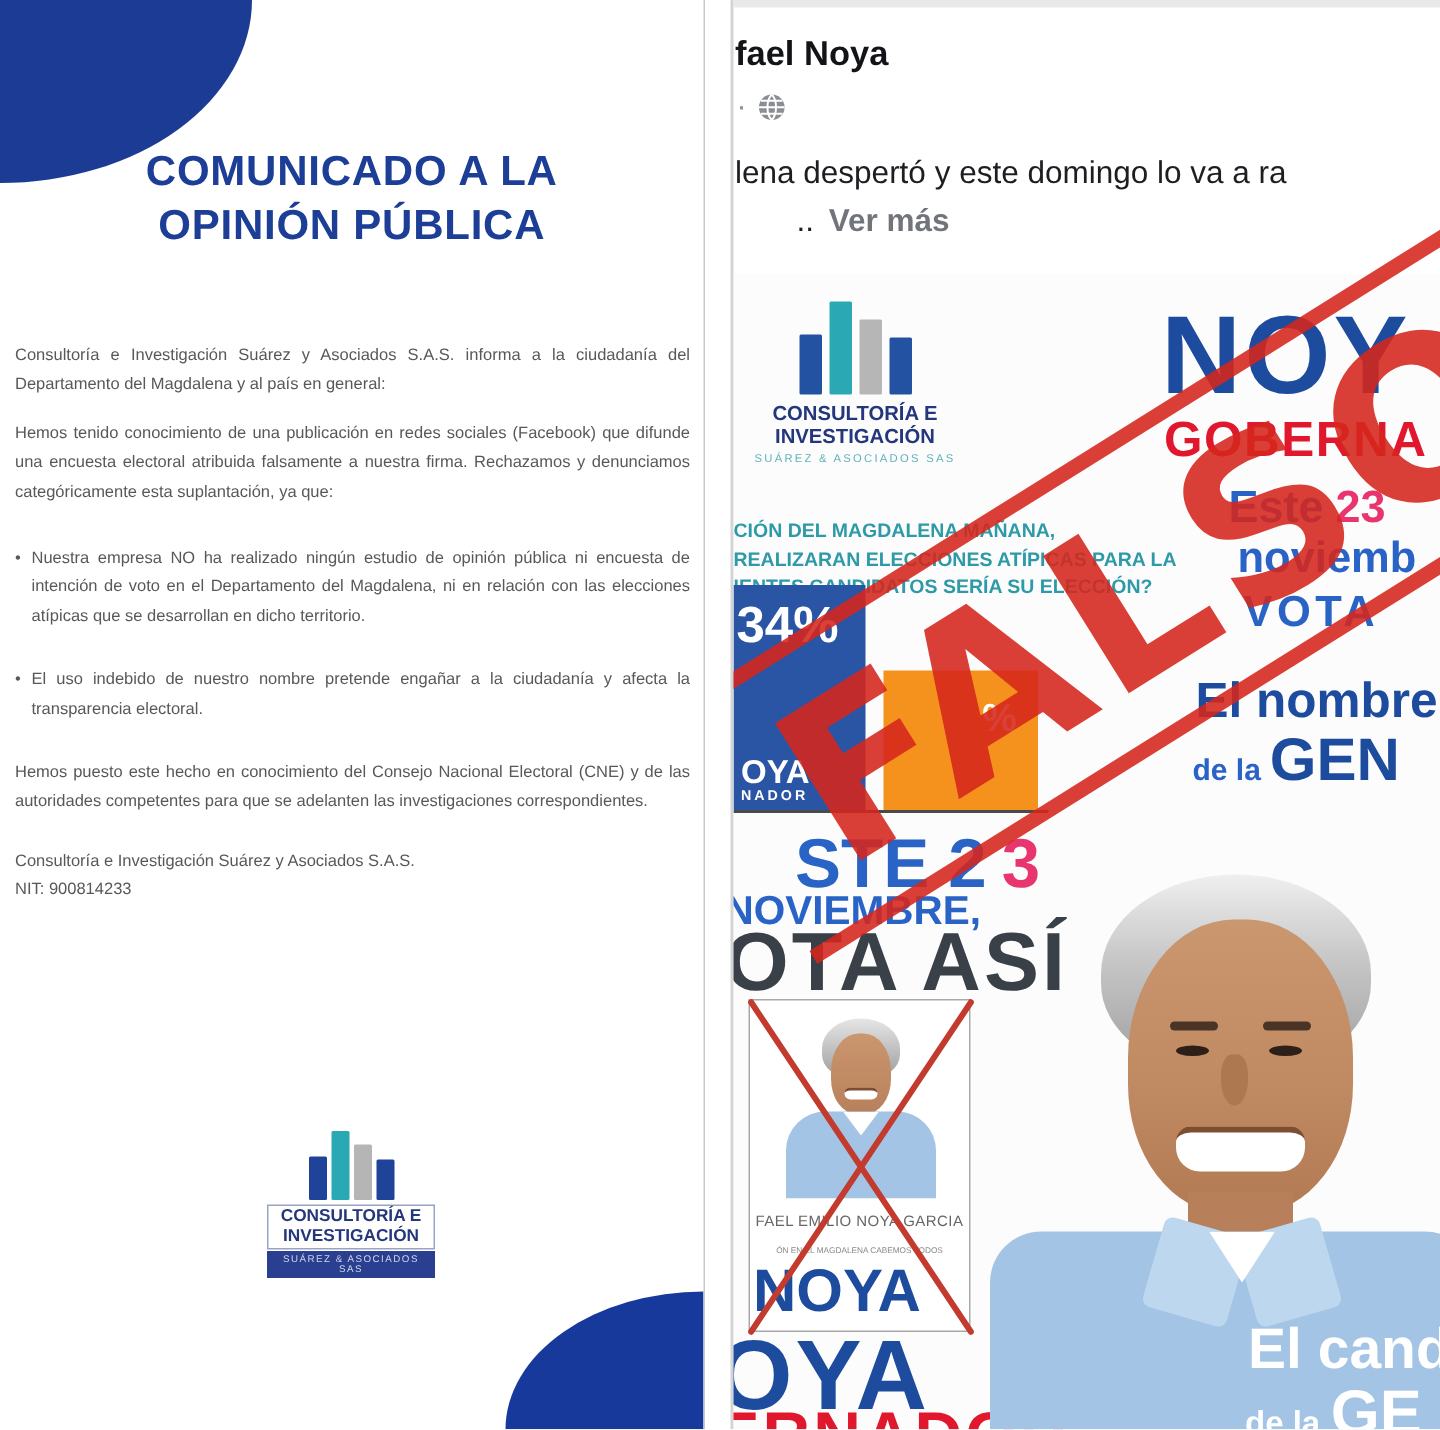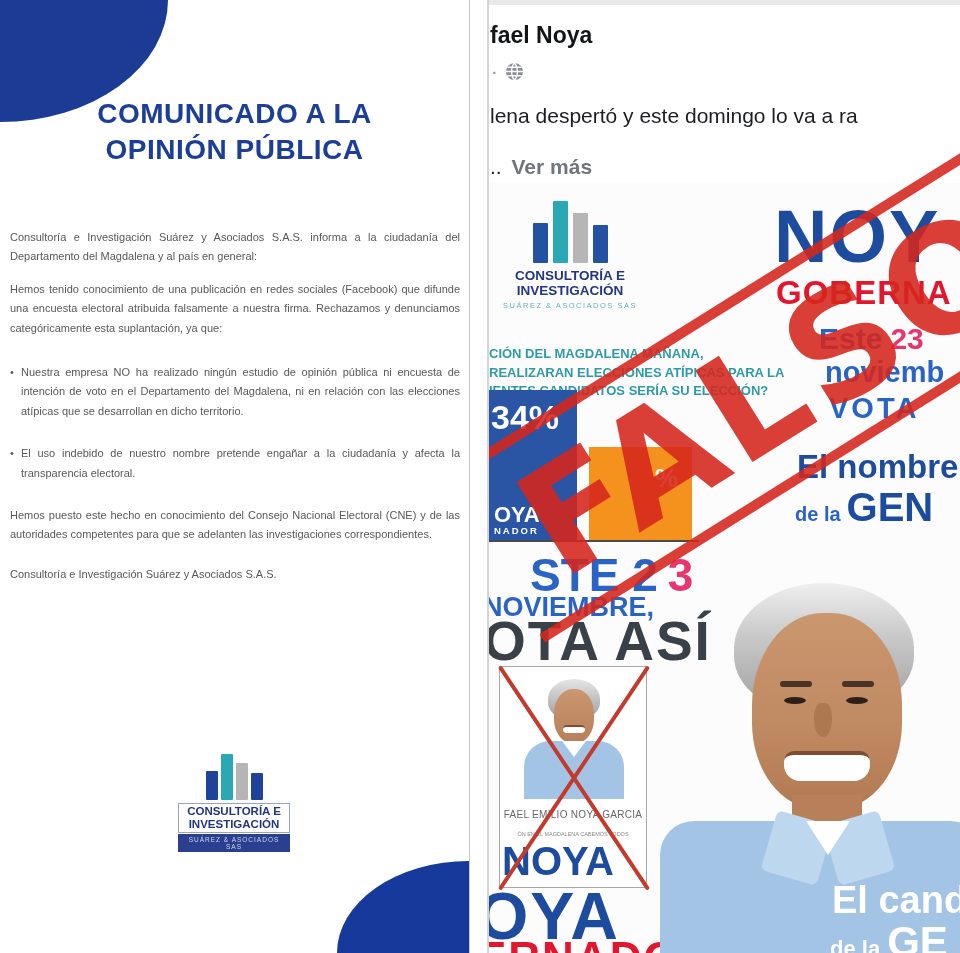--- a/index.html
+++ b/index.html
@@ -35,21 +35,21 @@
   .cilogo-doc .cb4 { width:12px; height:27px; background:#1f4398; }
   .cilogo-name { margin-top:3px; color:#24367c; font-weight:800; font-size:11.5px; line-height:13px; border:1px solid #9aa3c4; padding:1px 2px; }
   .cilogo-tag { margin-top:1px; background:#2a3f8f; color:#cfd6ea; font-size:6.5px; letter-spacing:1px; padding:2px 2px; }
 
   
   .fb-panel { position:absolute; left:487px; top:0; width:473px; height:953px; background:#ffffff; overflow:hidden; border-left:2px solid #d4d4d4; }
   .fb-topstrip { position:absolute; left:0; top:0; width:100%; height:5px; background:#e9e9e9; }
   .fb-author { position:absolute; left:1px; top:22px; font-size:23px; font-weight:700; color:#121417; }
   .fb-meta { position:absolute; left:2px; top:60px; display:flex; align-items:center; gap:7px; color:#8a8d91; font-size:20px; }
   .fb-text { position:absolute; left:1px; top:104px; font-size:21px; color:#1c1e21; white-space:nowrap; }
-  .fb-more { position:absolute; left:1px; top:155px; font-size:21px; color:#1c1e21; }
+  .fb-more { position:absolute; left:1px; top:136px; font-size:21px; color:#1c1e21;padding-left:41px; }
   .fb-more .vermas { color:#71757b; font-weight:600; margin-left:4px; cursor:pointer; }
 
   
   .flyer { position:absolute; left:0; top:183px; width:473px; height:770px; background:#fcfcfd; }
 
   .cilogo-flyer { left:13px; top:18px; width:136px; }
   .cilogo-flyer .cilogo-bars { height:62px; gap:5px; }
   .cilogo-flyer .cb1 { width:15px; height:40px; background:#2352a2; }
   .cilogo-flyer .cb2 { width:15px; height:62px; background:#2aa9b4; }
   .cilogo-flyer .cb3 { width:15px; height:50px; background:#b6b6b6; }
@@ -148,20 +148,21 @@
         <span class="bdot">•</span>
         <span class="btxt">Nuestra empresa NO ha realizado ningún estudio de opinión pública ni encuesta de intención de voto en el Departamento del Magdalena, ni en relación con las elecciones atípicas que se desarrollan en dicho territorio.</span>
       </div>
       <div class="bullet">
         <span class="bdot">•</span>
         <span class="btxt">El uso indebido de nuestro nombre pretende engañar a la ciudadanía y afecta la transparencia electoral.</span>
       </div>
 
       <p class="p-close1">Hemos puesto este hecho en conocimiento del Consejo Nacional Electoral (CNE) y de las autoridades competentes para que se adelanten las investigaciones correspondientes.</p>
       <p class="p-sig">Consultoría e Investigación Suárez y Asociados S.A.S.</p>
+      <p class="p-nit">NIT: 900814233</p>
     </div>
 
     <div class="cilogo cilogo-doc">
       <div class="cilogo-bars">
         <div class="cb cb1"></div>
         <div class="cb cb2"></div>
         <div class="cb cb3"></div>
         <div class="cb cb4"></div>
       </div>
       <div class="cilogo-name">

